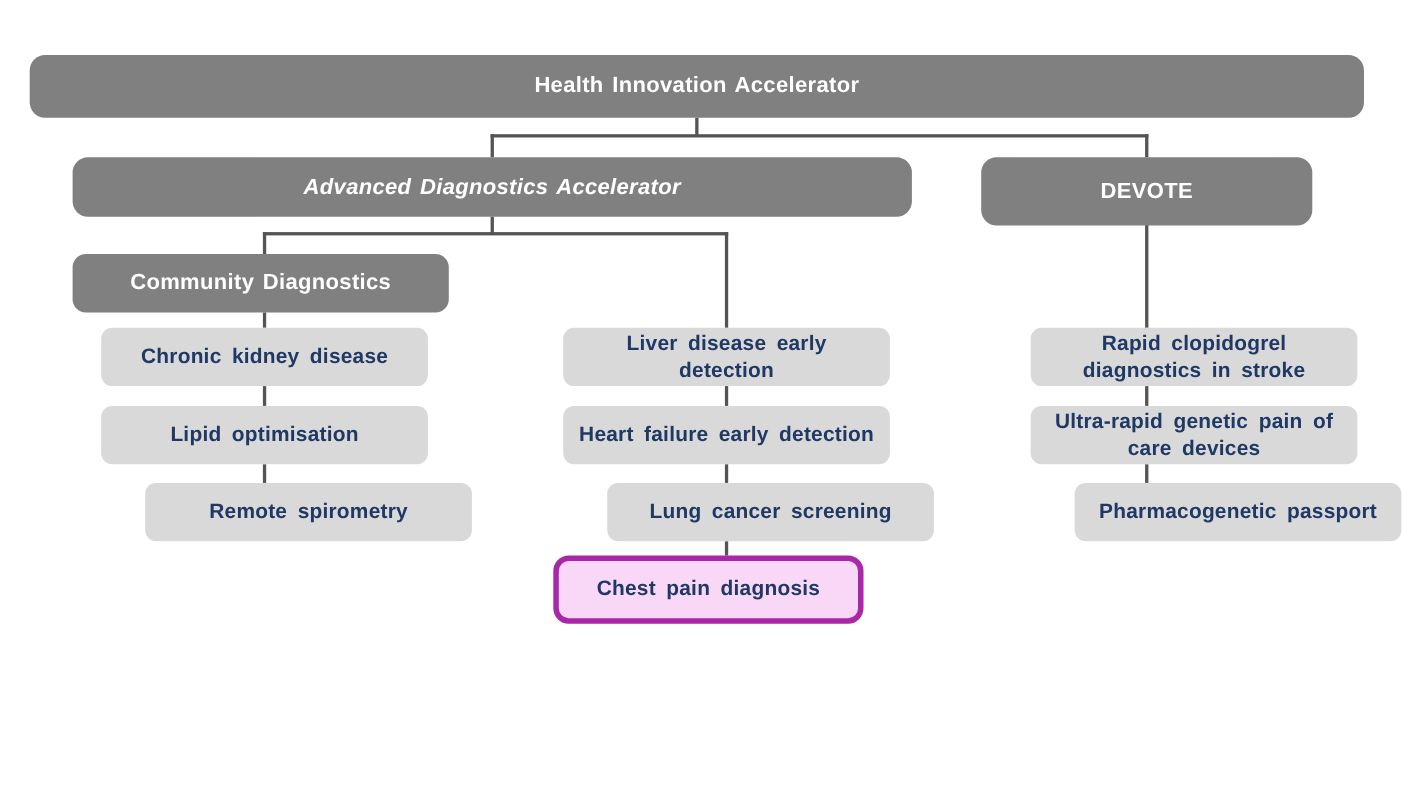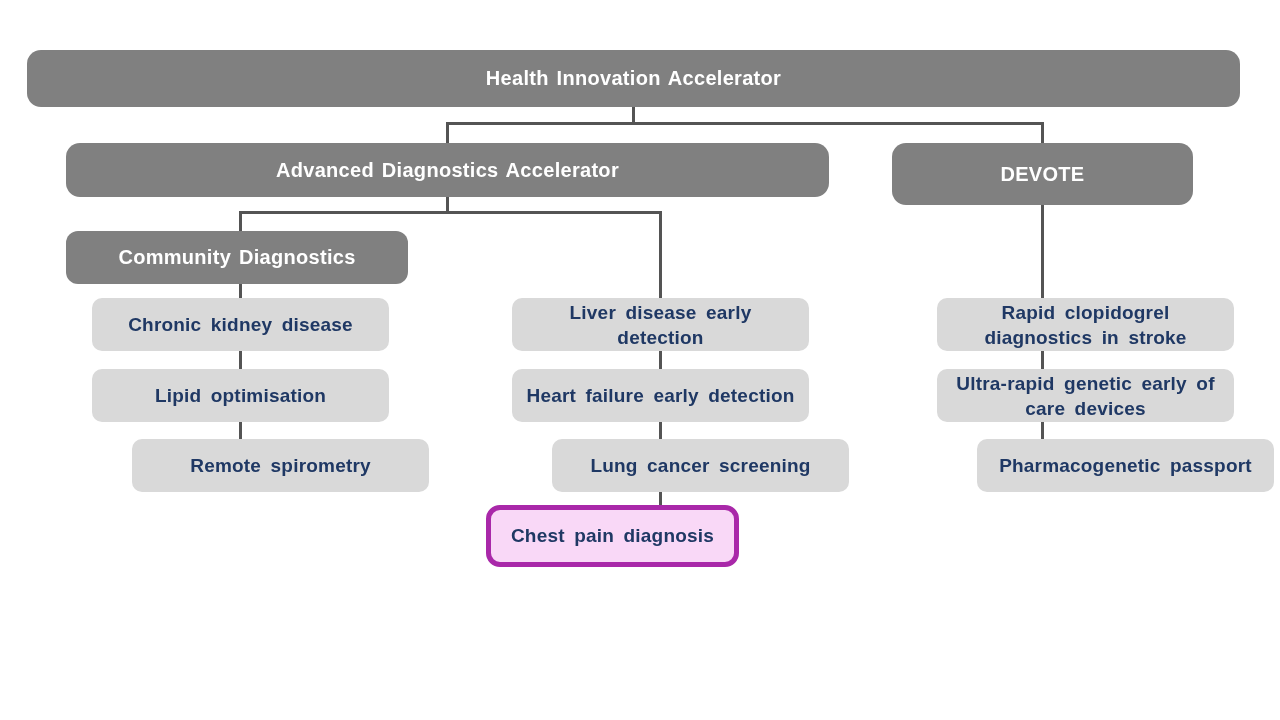--- a/index.html
+++ b/index.html
@@ -47,30 +47,30 @@
   .node-highlight{
     background:var(--highlight-fill);
     border:5px solid var(--highlight-border);
     color:var(--text-navy);
     border-radius:14px;
     font-size:19px;
     letter-spacing:0.2px;
     word-spacing:4px;
   }
   .root{left:27px;top:50px;width:1213px;height:57px;font-size:20px;}
-  .ada{left:66px;top:143px;width:763px;height:54px;font-size:20px;}
+  .ada{left:66px;top:143px;width:763px;height:54px;font-size:20px;font-style:italic;}
   .devote{left:892px;top:143px;width:301px;height:62px;font-size:20px;}
   .community{left:66px;top:231px;width:342px;height:53px;font-size:20px;border-radius:12px;}
 
   .colL{left:92px;width:297px;height:53px;}
   .colM{left:512px;width:297px;height:53px;}
   .colR{left:937px;width:297px;height:53px;}
   .row1{top:298px;} .row2{top:369px;} .row3{top:439px;margin-left:40px;}
 
-  .chest{left:486px;top:505px;width:253px;height:62px;}
+  .chest{left:503px;top:505px;width:282px;height:62px;}
 
   .conn{position:absolute;background:var(--connector);}
   .v{width:3px;}
   .h{height:3px;}
 </style>
 </head>
 <body>
 
 <div class="slide">
 
@@ -107,16 +107,16 @@
   <div class="node node-light colL row2">Lipid optimisation</div>
   <div class="node node-light colL row3">Remote spirometry</div>
 
   <div class="node node-light colM row1">Liver disease early detection</div>
   <div class="node node-light colM row2">Heart failure early detection</div>
   <div class="node node-light colM row3">Lung cancer screening</div>
 
   <div class="node node-highlight chest">Chest pain diagnosis</div>
 
   <div class="node node-light colR row1">Rapid clopidogrel diagnostics in stroke</div>
-  <div class="node node-light colR row2">Ultra-rapid genetic early of care devices</div>
+  <div class="node node-light colR row2">Ultra-rapid genetic pain of care devices</div>
   <div class="node node-light colR row3">Pharmacogenetic passport</div>
 
 </div>
 
 </body></html>

